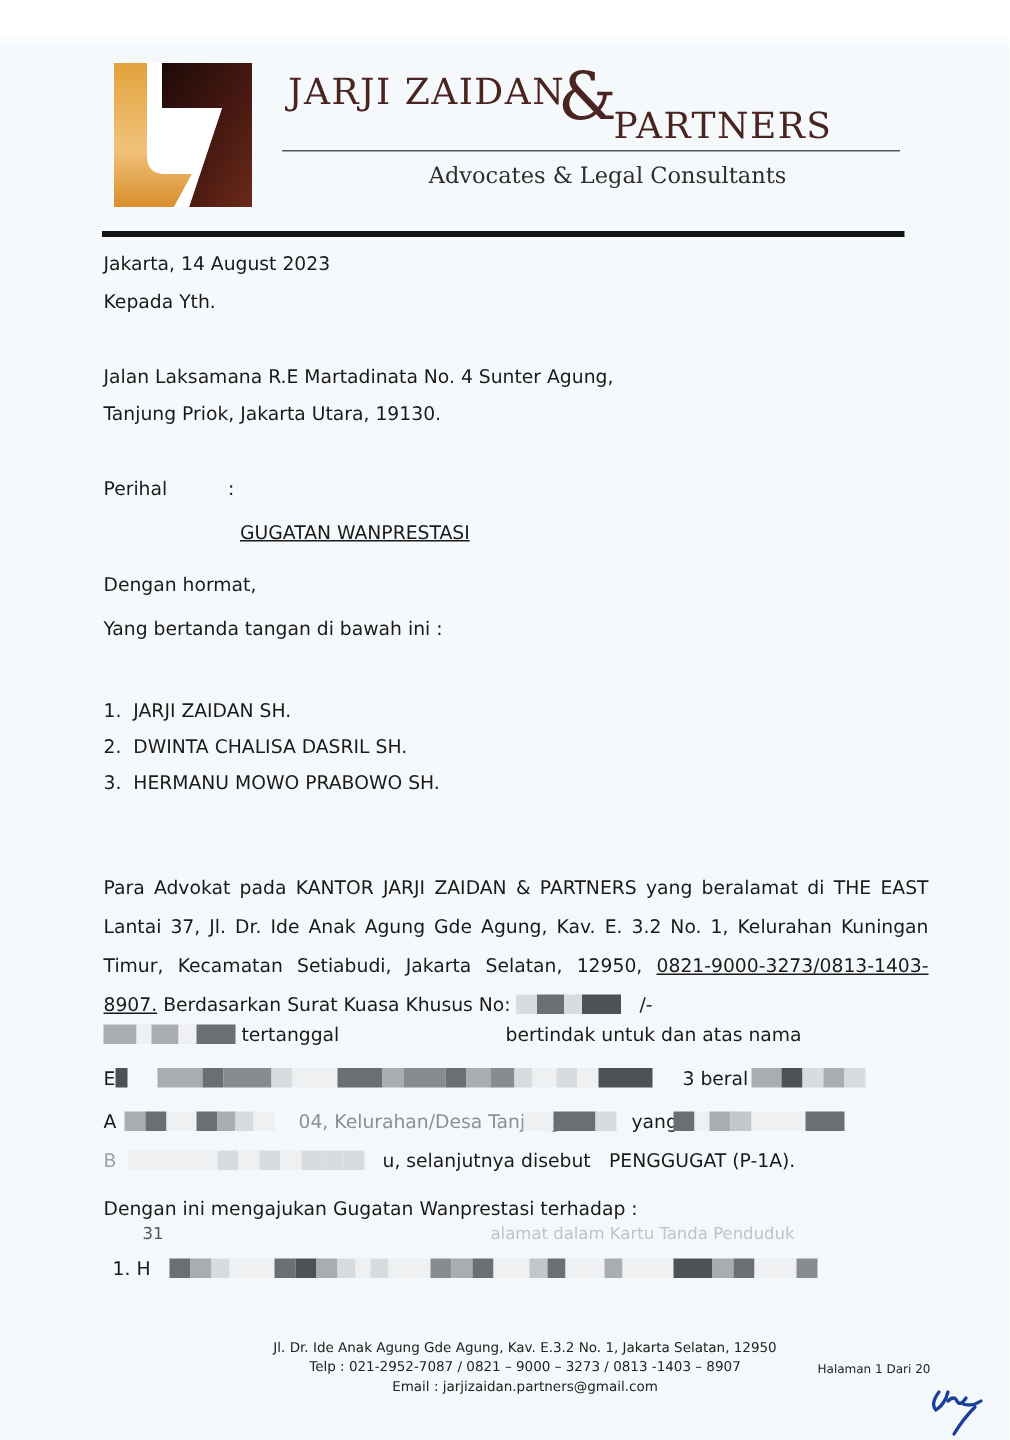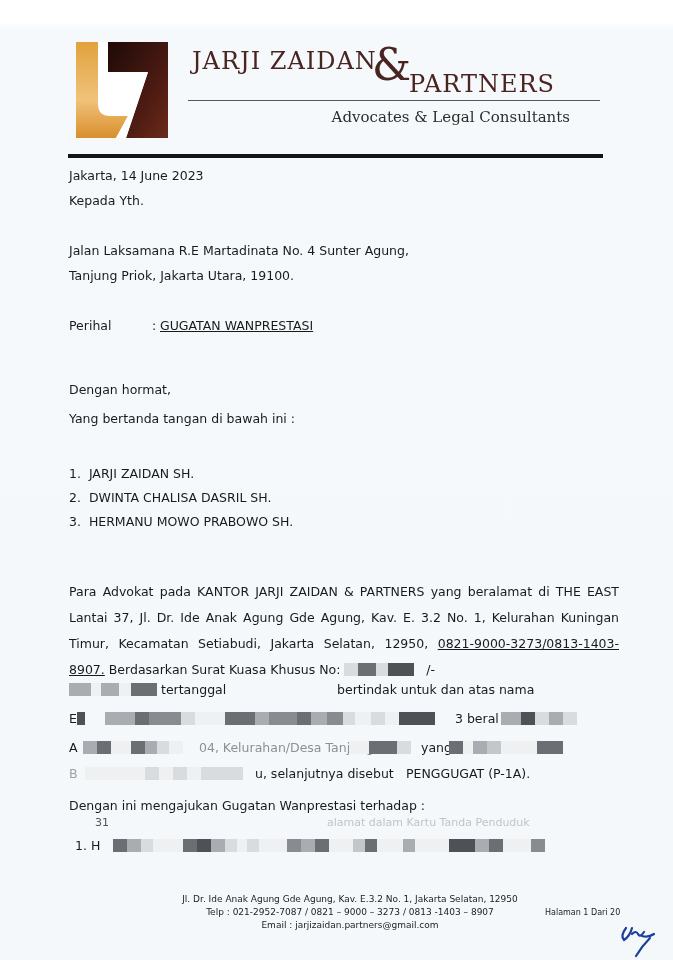--- a/index.html
+++ b/index.html
@@ -23,28 +23,28 @@
   .firm-amp {
     position:absolute; left:372px; top:43px;
     font-family:"DejaVu Serif", serif; color:#4a2420; font-size:44px; line-height:1;
   }
   .firm-partners {
     position:absolute; left:409px; top:70px;
     font-family:"DejaVu Serif", serif; color:#4a2420; font-size:24px; letter-spacing:1px;
   }
   .header-thin-rule { position:absolute; left:188px; top:100px; width:412px; height:1px; background:#555; }
   .tagline {
-    position:absolute; left:240px; top:108px; width:330px; text-align:right;
+    position:absolute; left:240px; top:108px; width:330px; text-align:center;
     font-family:"DejaVu Serif", serif; color:#2d2d2d; font-size:15px; white-space:nowrap;
   }
   .header-rule { position:absolute; left:68px; top:154px; width:535px; height:4px; background:#141414; }
 
   .line { position:absolute; left:69px; font-size:12.5px; white-space:nowrap; }
   .b { font-weight:normal; }
-  .u { text-decoration:underline; }
+  .u { text-decoration:underline;margin-top:29px; }
 
   .para {
     position:absolute; left:69px; width:550px; font-size:12.5px; line-height:26px;
     text-align:justify;
   }
   .redact { display:inline-block; height:13px; vertical-align:-2px; }
   .r1{background:#d9dcdf}.r2{background:#a9adb1}.r3{background:#6b6f73}.r4{background:#4e5256}.r5{background:#c4c7ca}.r6{background:#888c90}.r7{background:#eef0f2}
 
   .footer {
     position:absolute; left:140px; top:893px; width:420px; text-align:center;
@@ -79,24 +79,24 @@
     <path d="M72,30 L50,96 H40 L52,74 L62,44 Z" fill="#ffffff"></path>
   </svg>
 
   <div class="firm-name">JARJI ZAIDAN</div>
   <div class="firm-amp">&amp;</div>
   <div class="firm-partners">PARTNERS</div>
   <div class="header-thin-rule"></div>
   <div class="tagline">Advocates &amp; Legal Consultants</div>
   <div class="header-rule"></div>
 
-  <div class="line" style="top:168px">Jakarta, 14 June 2023</div>
+  <div class="line" style="top:168px">Jakarta, 14 August 2023</div>
   <div class="line b" style="top:193px">Kepada Yth.</div>
   <div class="line b" style="top:243px">Jalan Laksamana R.E Martadinata No. 4 Sunter Agung,</div>
-  <div class="line b" style="top:268px">Tanjung Priok, Jakarta Utara, 19100.</div>
+  <div class="line b" style="top:268px">Tanjung Priok, Jakarta Utara, 19130.</div>
 
   <div class="line b" style="top:318px">Perihal</div>
   <div class="line b" style="left:152px;top:318px">:</div>
   <div class="line b u" style="left:160px;top:318px">GUGATAN WANPRESTASI</div>
 
   <div class="line" style="top:382px">Dengan hormat,</div>
   <div class="line" style="top:411px">Yang bertanda tangan di bawah ini :</div>
 
   <div class="line" style="top:466px">
     <span>1.</span>&nbsp;

